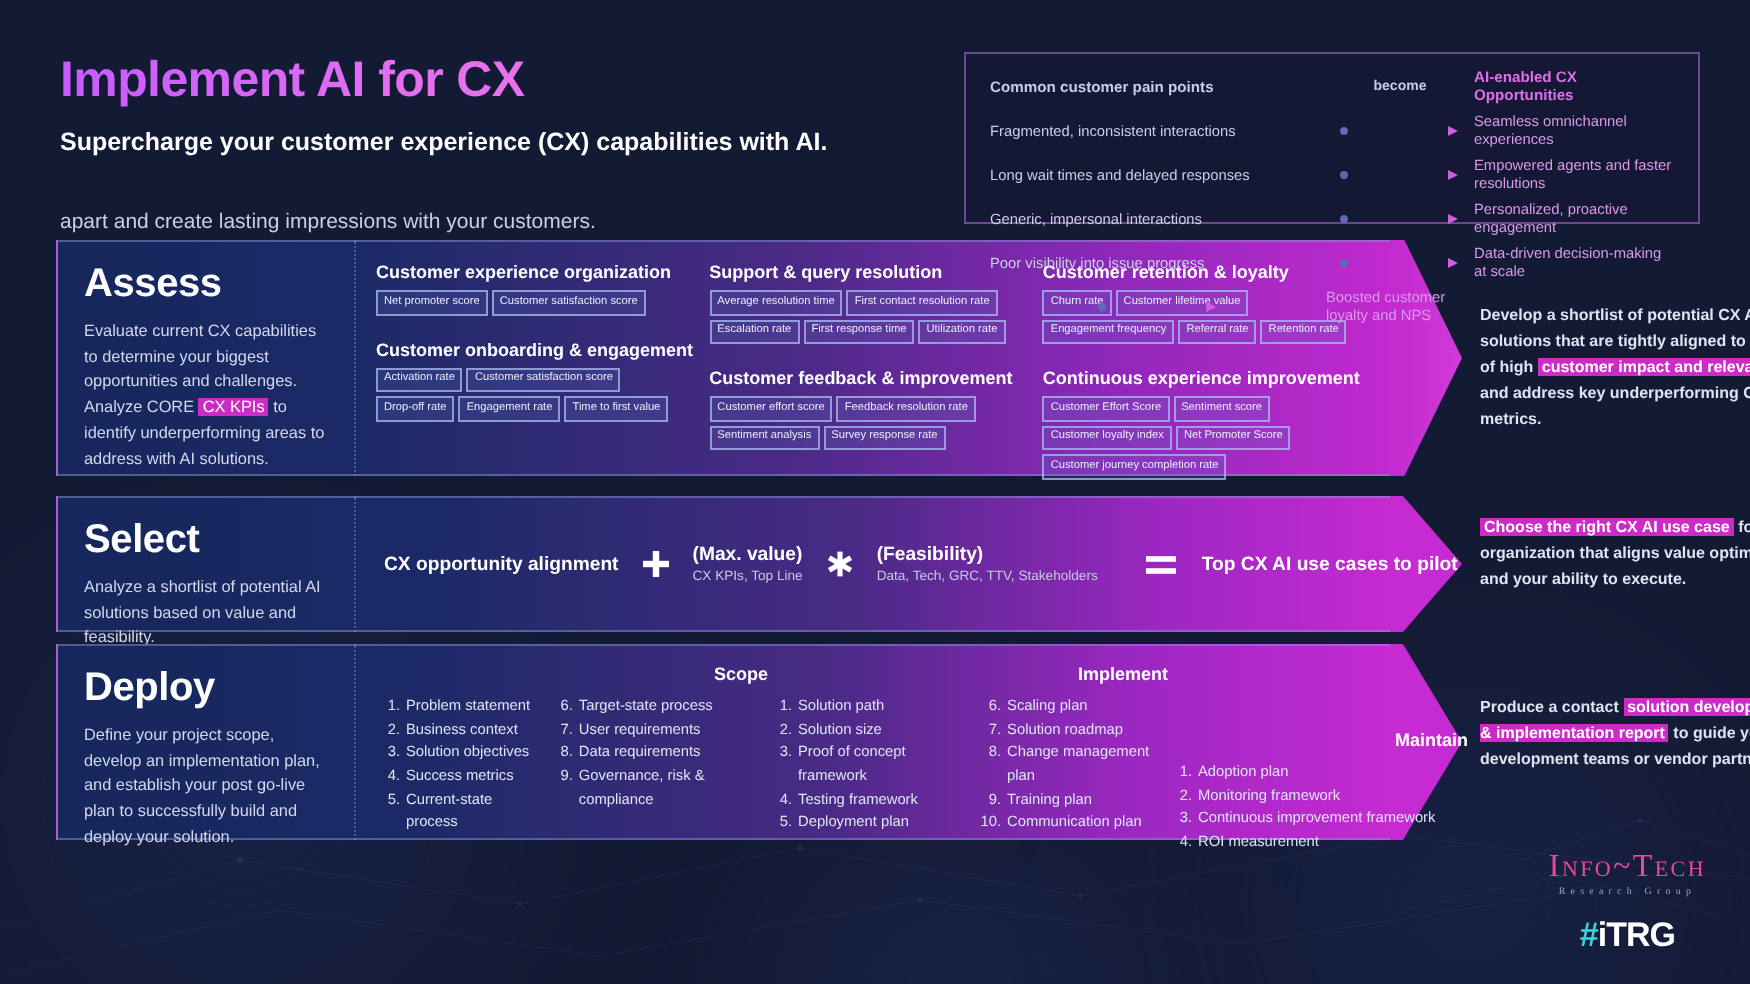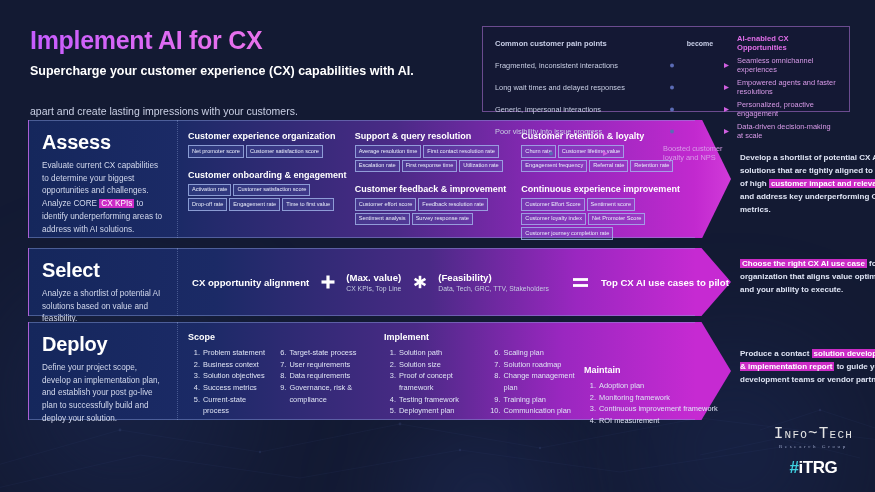--- a/index.html
+++ b/index.html
@@ -115,33 +115,33 @@
           width:15px; height:15px; flex:none; }
   .f-blk { flex:none; }
   .f-eq { margin:0 13px 0 24px; }
 
   
   .d-cols { flex:1; display:flex; padding:10px 6px 6px 10px; }
   .d-col { flex:none; }
   .d-col.scope { width:196px; }
   .d-col.impl  { width:200px; }
   .d-col.maint { width:150px;margin-top:33px; }
-  .d-title { font-size:9px; font-weight:bold; margin-bottom:5px; }
+  .d-title { font-size:9px; font-weight:bold; margin-bottom:5px;text-align:right; }
   .d-lists { display:flex; gap:6px; }
   .d-list { list-style:none; }
   .d-list li {
     font-size:7.4px; color:#dfe4f4; line-height:1.58;
     display:flex; gap:3px;
   }
   .d-num { flex:none; text-align:right; min-width:12px; }
 
   
   .logos { position:absolute; right:22px; bottom:14px; z-index:3; text-align:center; }
-  .logo-it { font-family:Liberation Mono, monospace; font-size:16px; letter-spacing:1.2px;
-             color:#e5e5e5; font-variant:small-caps; }
+  .logo-it { font-family:Liberation Serif, serif; font-size:16px; letter-spacing:1.2px;
+             color:#ec4899; font-variant:small-caps; }
   .logo-it-sub { font-family:"Liberation Serif", serif; font-size:5px; letter-spacing:2.6px;
              color:#98a2c4; margin-top:1px; }
   .logo-trg { font-size:17px; font-weight:bold; color:#fff; letter-spacing:-0.5px; margin-top:9px; }
   .logo-trg .hash { color:#3fd0e0; }
 </style>
 </head>
 <body>
 
 <div id="bg">
   <div class="glow g1"></div>

